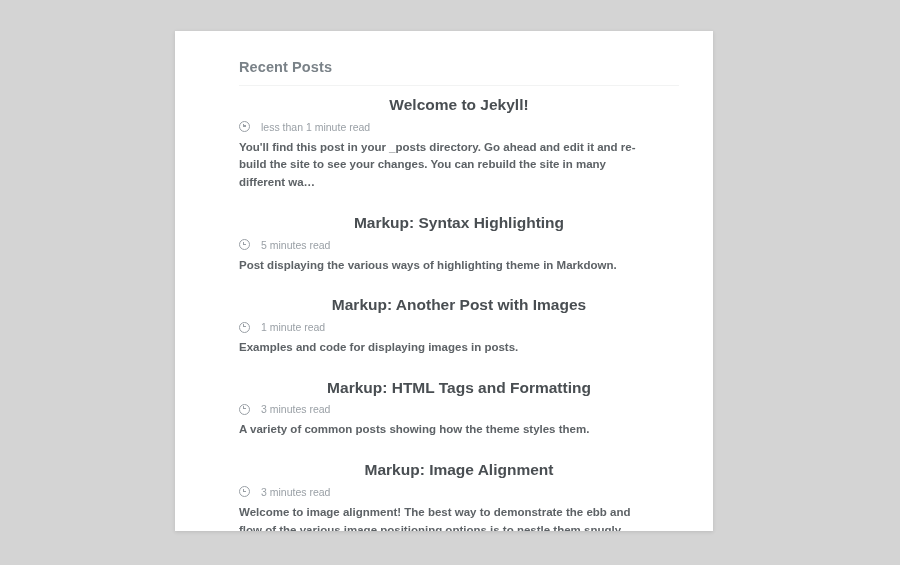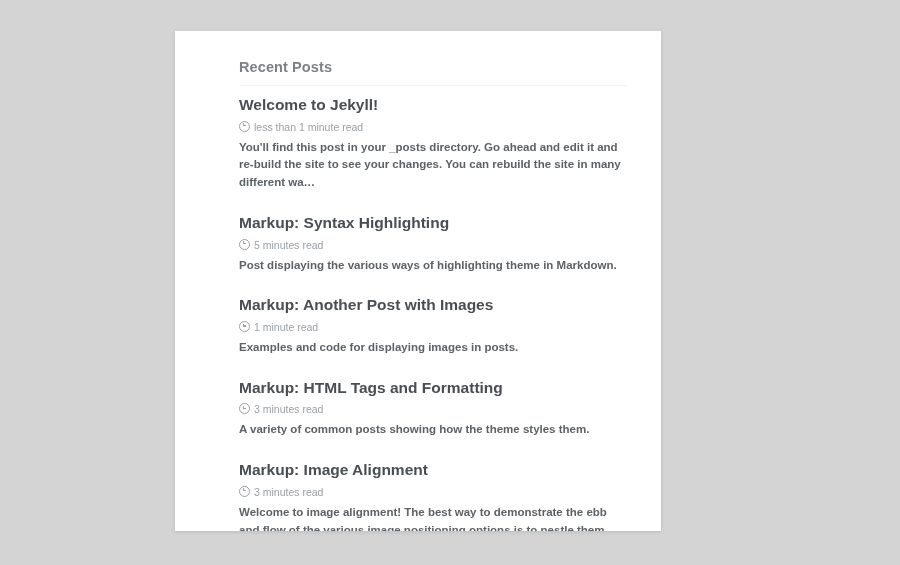--- a/index.html
+++ b/index.html
@@ -10,21 +10,21 @@
     width: 900px;
     height: 565px;
     background: #d4d4d4;
     font-family: "Liberation Sans", sans-serif;
     overflow: hidden;
   }
   .page {
     position: absolute;
     left: 175px;
     top: 31px;
-    width: 486px;
+    width: 538px;
     height: 500px;
     background: #ffffff;
     box-shadow: 0 1px 4px rgba(0,0,0,0.12);
     overflow: hidden;
   }
   .inner {
     padding: 28px 34px 0 64px;
   }
   .section-title {
     font-size: 14.5px;
@@ -41,28 +41,29 @@
   .post:last-of-type {
     margin-bottom: 0;
   }
   .post-title {
     font-size: 15.5px;
     font-weight: bold;
     color: #494e52;
     margin: 0 0 6px 0;
     line-height: 1.2;
     cursor: pointer;
+    text-align: center;
   }
   .post-meta {
     font-size: 10.5px;
     color: #9aa0a6;
     margin: 0 0 6px 0;
     display: flex;
-    align-items: flex-start;
-    gap: 4px;
+    align-items: center;
+    gap: 11px;
   }
   .clock-icon {
     display: inline-block;
     width: 9px;
     height: 9px;
     border: 1.2px solid #9aa0a6;
     border-radius: 50%;
     position: relative;
     flex: none;
   }

